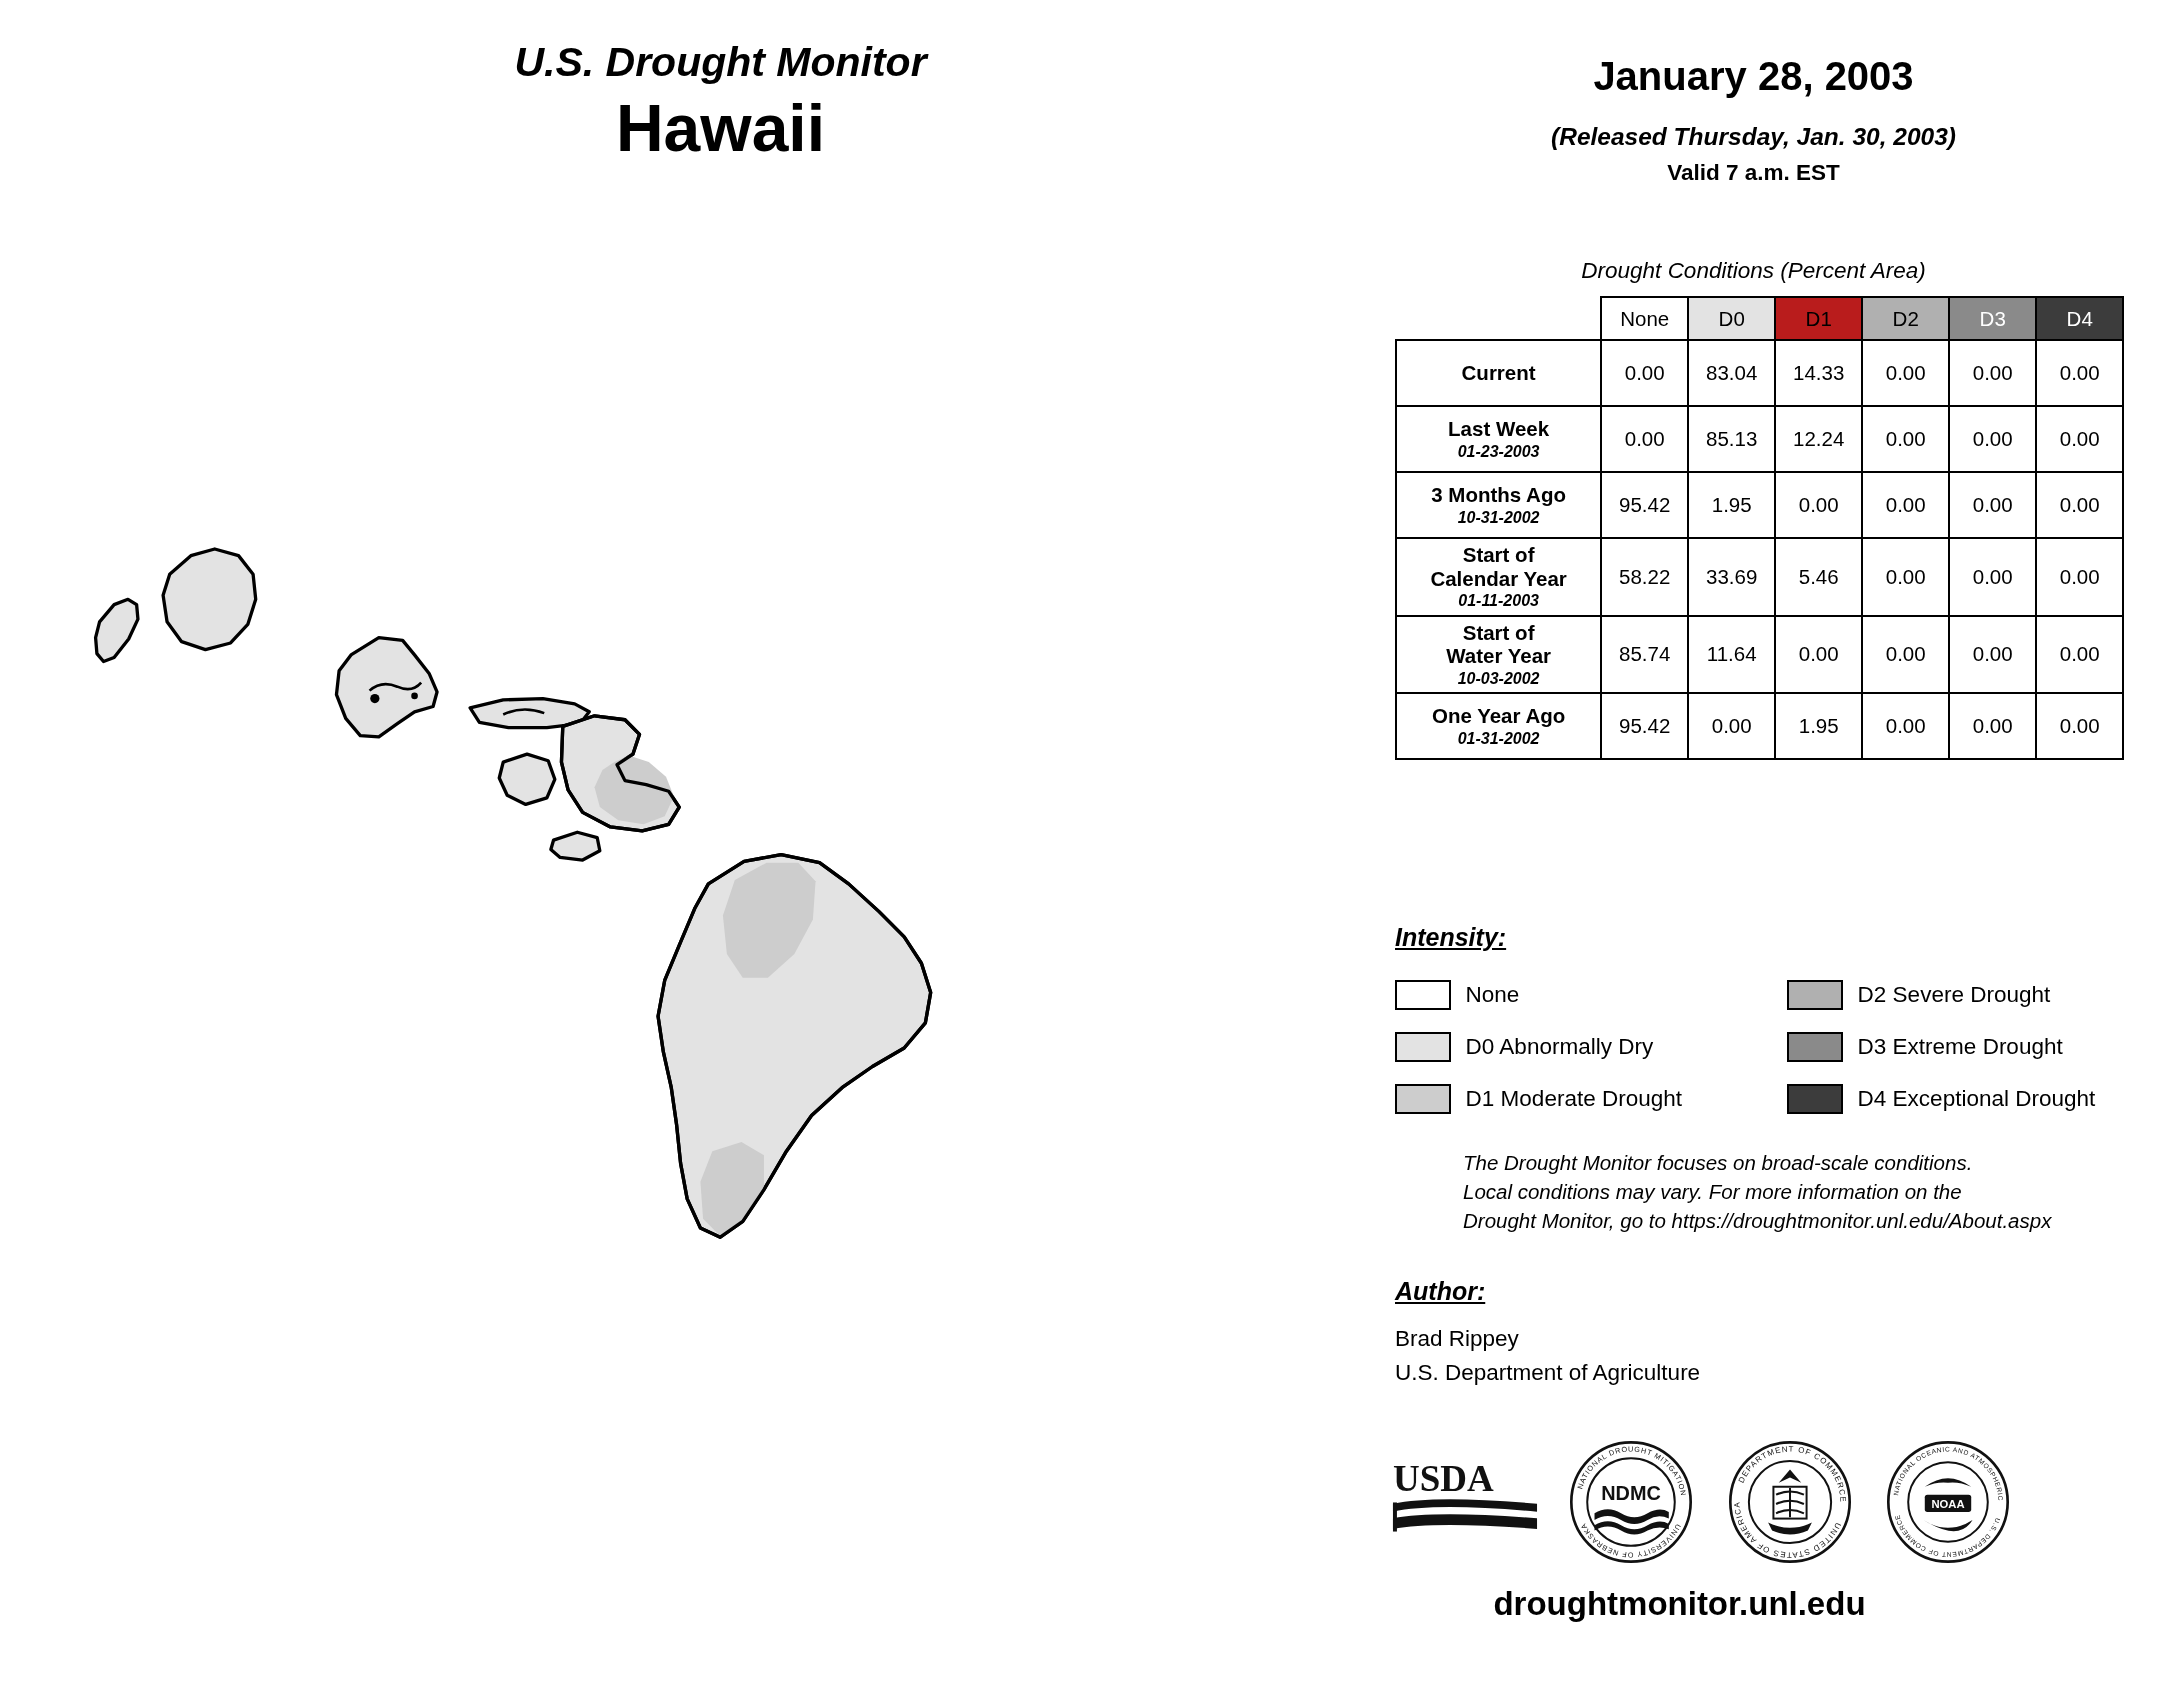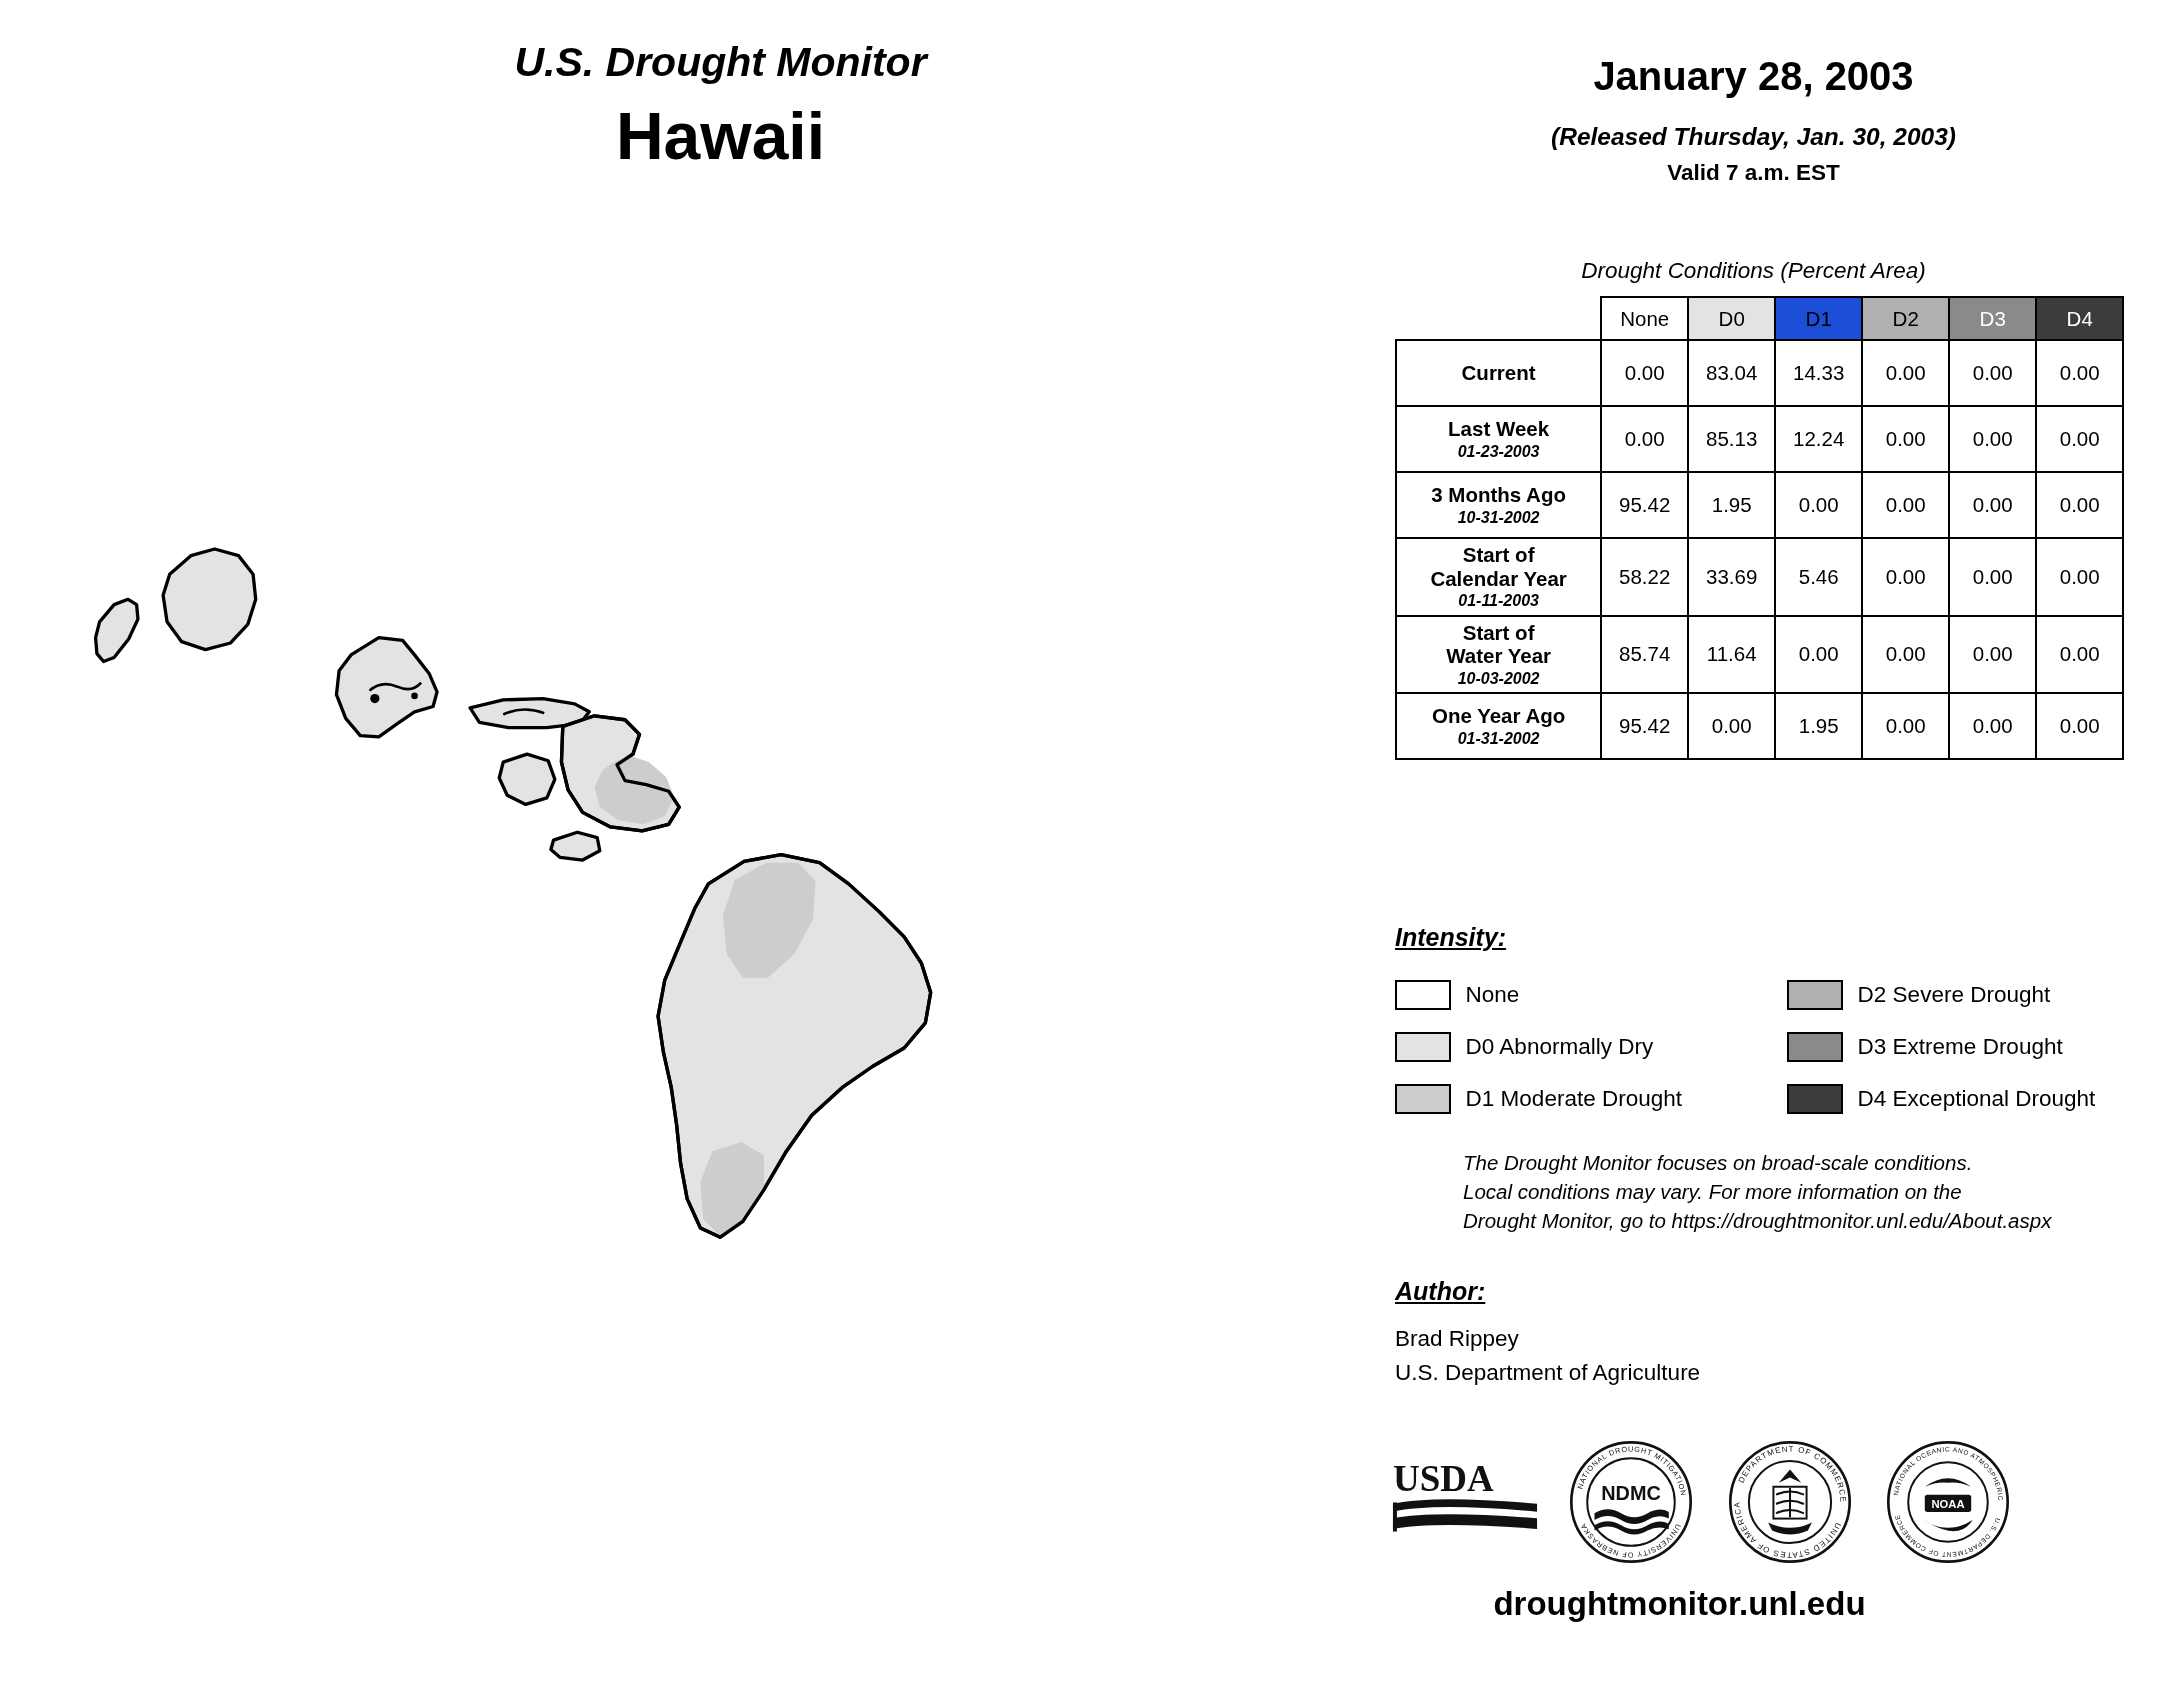--- a/index.html
+++ b/index.html
@@ -28,21 +28,21 @@
     font-size: 41px;
     font-weight: bold;
     font-style: italic;
     letter-spacing: 0px;
     line-height: 1.1;
   }
   .title-state {
     font-size: 66px;
     font-weight: bold;
     line-height: 1.15;
-    margin-top: 14px;
+    margin-top: 6px;
   }
 
   .map-area {
     position: absolute;
     left: 40px;
     top: 463px;
     width: 1297px;
     height: 1072px;
   }
   .map-area svg { display: block; }
@@ -120,21 +120,21 @@
     font-style: italic;
     margin-top: 2px;
   }
   .dm-table tbody td.val {
     width: 85px;
     height: 64px;
     font-size: 20.5px;
   }
   .hd-none { background: #ffffff; }
   .hd-d0   { background: #e3e3e3; }
-  .hd-d1   { background: #1d4ed8; }
+  .hd-d1   { background: #b91c1c; }
   .hd-d2   { background: #b0b0b0; margin-left: 36px; }
   .hd-d3   { background: #8a8a8a; color: #ffffff; }
   .hd-d4   { background: #3c3c3c; color: #ffffff; }
 
   
   .intensity-title {
     position: absolute;
     left: 1395px;
     top: 923px;
     font-size: 25px;

